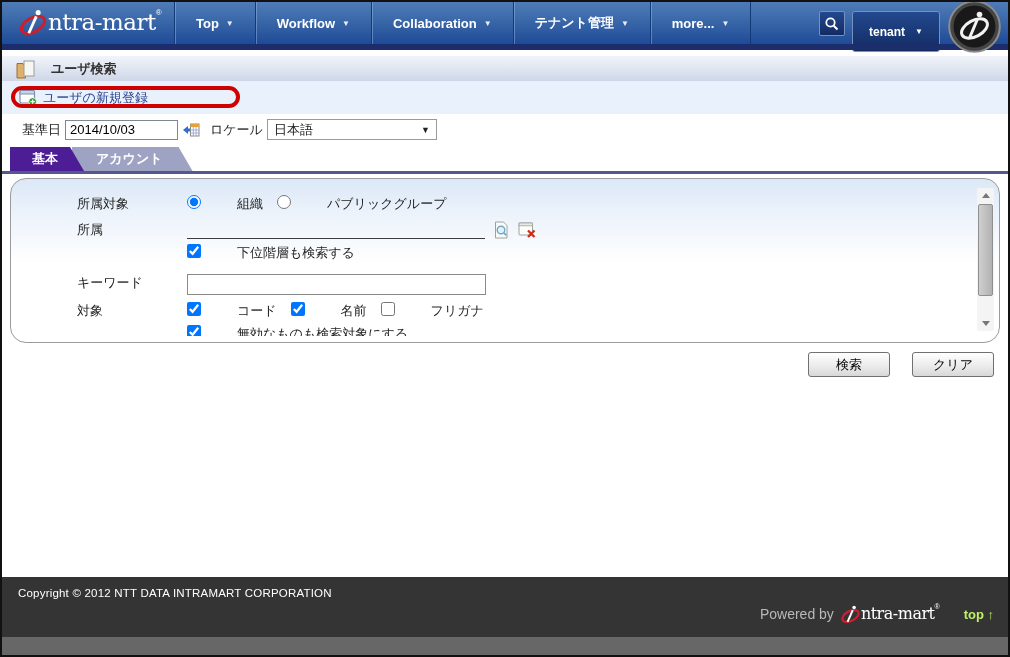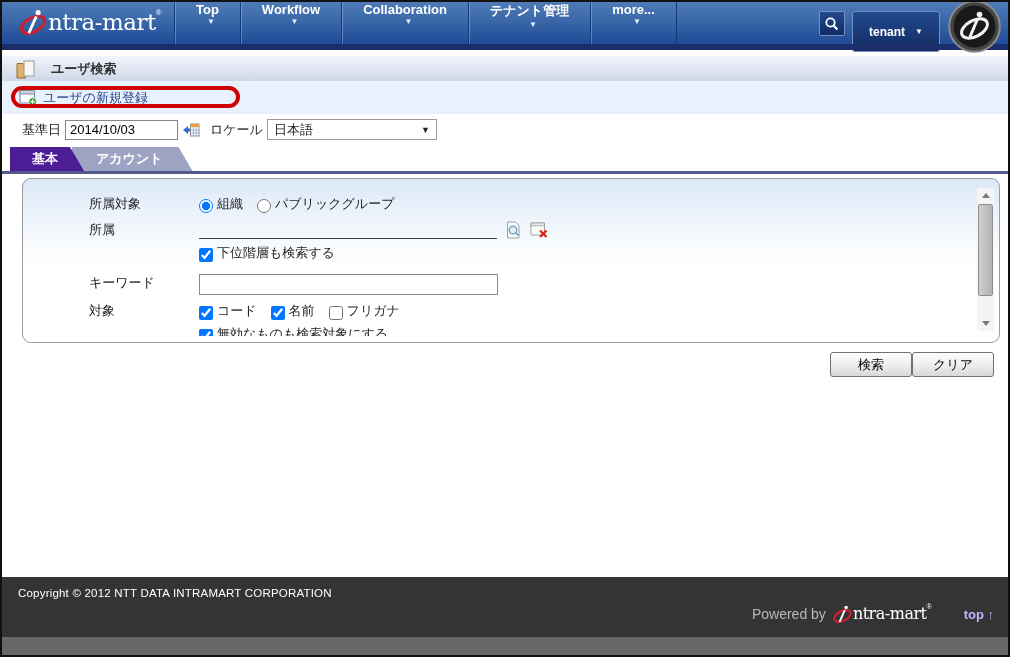--- a/index.html
+++ b/index.html
@@ -8,21 +8,21 @@
 
   
   .nav { position:absolute; left:0; top:0; right:0; height:42px;
          background:linear-gradient(180deg,#4f7cb7 0%,#3a67a8 45%,#1f4a97 100%); }
   .nav-strip { position:absolute; left:0; top:42px; right:0; height:6px; background:#1b2d6a; }
   .brand { position:absolute; left:16px; top:5px; display:flex; align-items:flex-start; cursor:pointer; }
   .brand-text { color:#fff; font-family:"DejaVu Serif","Liberation Serif",serif; font-size:23px; letter-spacing:-0.5px; line-height:30px; }
   .brand-reg { color:#fff; font-size:8px; margin-top:1px; }
   .menu { position:absolute; left:172px; top:0; height:42px; display:flex; }
   .menu-item { display:flex; align-items:center; padding:0 21px; color:#fff; font-size:13px; font-weight:bold;
-               border-left:1px solid #123a77; box-shadow:inset 1px 0 0 rgba(160,190,230,.45); cursor:pointer;flex-direction:column; }
+               border-left:1px solid #123a77; box-shadow:inset 1px 0 0 rgba(160,190,230,.45); cursor:pointer; }
   .menu-item:last-child { border-right:1px solid #123a77; }
   .menu-caret { font-size:8px; margin-left:7px; color:#e8eef8; }
   .nav-search { position:absolute; right:163px; top:9px; width:26px; height:25px;
                 background:linear-gradient(#23488e,#122c63); border:1px solid #7690c2; border-radius:2px;
                 display:flex; align-items:center; justify-content:center; cursor:pointer; }
   .tenant-box { position:absolute; right:68px; top:9px; width:88px; height:41px;
                 background:linear-gradient(#23488e,#122c63); border:1px solid #7690c2; border-radius:3px;
                 display:flex; align-items:center; justify-content:center; gap:10px; color:#fff;
                 font-size:12px; font-weight:bold; cursor:pointer; }
   .tenant-caret { font-size:8px; }
@@ -57,57 +57,57 @@
 
   
   .tabs { position:absolute; left:8px; top:145px; height:24px; display:flex; }
   .tab { height:24px; line-height:24px; color:#fff; font-size:13px; font-weight:bold; cursor:pointer;
          clip-path:polygon(0 0, calc(100% - 14px) 0, 100% 100%, 0 100%); }
   .tab-active { background:#4c1d95; padding:0 26px 0 22px; position:relative; z-index:2; }
   .tab-inactive { background:#9fa3c3; padding:0 30px 0 24px; margin-left:-12px; z-index:1; }
   .tabline { position:absolute; left:0; top:169px; right:0; height:3px; background:#54588c; }
 
   
-  .panel { position:absolute; left:20px; top:176px; right:8px; height:165px;
-           border:1px solid #9b9b9b; border-radius:9px;
+  .panel { position:absolute; left:8px; top:176px; right:8px; height:165px;
+           border:1px solid #9b9b9b; border-radius:16px;
            background:linear-gradient(180deg,#dce8f7 0%,#ecf3fb 22%,#ffffff 52%); }
   .clip { position:absolute; left:2px; top:2px; right:26px; height:155px; overflow:hidden; }
   .frow { position:absolute; left:0; right:0; font-size:13px; color:#222; }
   .flabel { position:absolute; left:64px; top:0; }
   .fctrl  { position:absolute; left:174px; top:0; display:flex; align-items:center; }
-  .fctrl label { margin-right:14px; display:flex; align-items:flex-end; }
+  .fctrl label { margin-right:14px; display:flex; align-items:flex-start;gap:32px; }
   .fctrl input[type=radio], .fctrl input[type=checkbox] { margin-right:4px; width:14px; height:14px; }
   .underline-field { width:298px; height:18px; border:none; border-bottom:1px solid #3c3c3c; background:transparent; outline:none; font-size:13px; }
   .icon-btn { background:none; border:none; padding:0; cursor:pointer; display:flex; margin-left:8px; }
   .keyword-input { width:299px; height:21px; border:1px solid #8a8a8a; font-size:13px; padding:1px 4px; }
 
   
   .sbar { position:absolute; right:5px; top:9px; bottom:11px; width:17px; background:#f4f4f4; border-radius:2px; }
   .sbtn { position:absolute; left:0; width:17px; height:15px; display:flex; align-items:center; justify-content:center; cursor:pointer; }
   .sbtn.up { top:0; } .sbtn.down { bottom:0; }
   .tri-up { width:0; height:0; border-left:4px solid transparent; border-right:4px solid transparent; border-bottom:5px solid #777; }
   .tri-down { width:0; height:0; border-left:4px solid transparent; border-right:4px solid transparent; border-top:5px solid #777; }
   .sthumb { position:absolute; left:1px; right:1px; top:16px; height:92px;
             background:linear-gradient(90deg,#cfcfcf,#b2b2b2); border:1px solid #8f8f8f; border-radius:2px; cursor:grab; }
 
   
-  .actions { position:absolute; top:350px; right:14px; display:flex; gap:0;border-radius:11px; }
+  .actions { position:absolute; top:350px; right:14px; display:flex; gap:22px;border-radius:11px; }
   .act-btn { width:82px; height:25px; font-size:13px; color:#000; cursor:pointer;
              background:linear-gradient(#ffffff,#ececec 55%,#d8d8d8); border:1px solid #707070; border-radius:3px;
              font-family:"Liberation Sans","DejaVu Sans",sans-serif; }
 
   
   .footer { position:absolute; left:0; right:0; bottom:18px; height:60px; background:#343434; }
   .copyright { position:absolute; left:16px; top:10px; color:#fff; font-size:11.5px; font-weight:normal; letter-spacing:.2px; }
   .footer-right { position:absolute; right:14px; bottom:12px; display:flex; align-items:center; }
   .poweredby { color:#b9b9b9; font-size:14px; margin-right:6px; }
   .f-brand { display:flex; align-items:flex-start; cursor:pointer; }
   .f-brand-text { color:#fff; font-family:"DejaVu Serif","Liberation Serif",serif; font-size:16px; letter-spacing:-0.5px; line-height:22px; }
   .f-brand-reg { color:#fff; font-size:7px; }
-  .top-link { color:#c4b5fd; font-size:13px; font-weight:bold; margin-left:32px; text-decoration:none; cursor:pointer; }
+  .top-link { color:#bef264; font-size:13px; font-weight:bold; margin-left:24px; text-decoration:none; cursor:pointer; }
   .footer-strip { position:absolute; left:0; right:0; bottom:0; height:18px; background:#676767; }
 </style>
 </head>
 <body>
 
 <div class="page">
 
   <header class="nav">
     <div class="brand">
       <svg width="30" height="30" viewBox="0 0 32 32">

